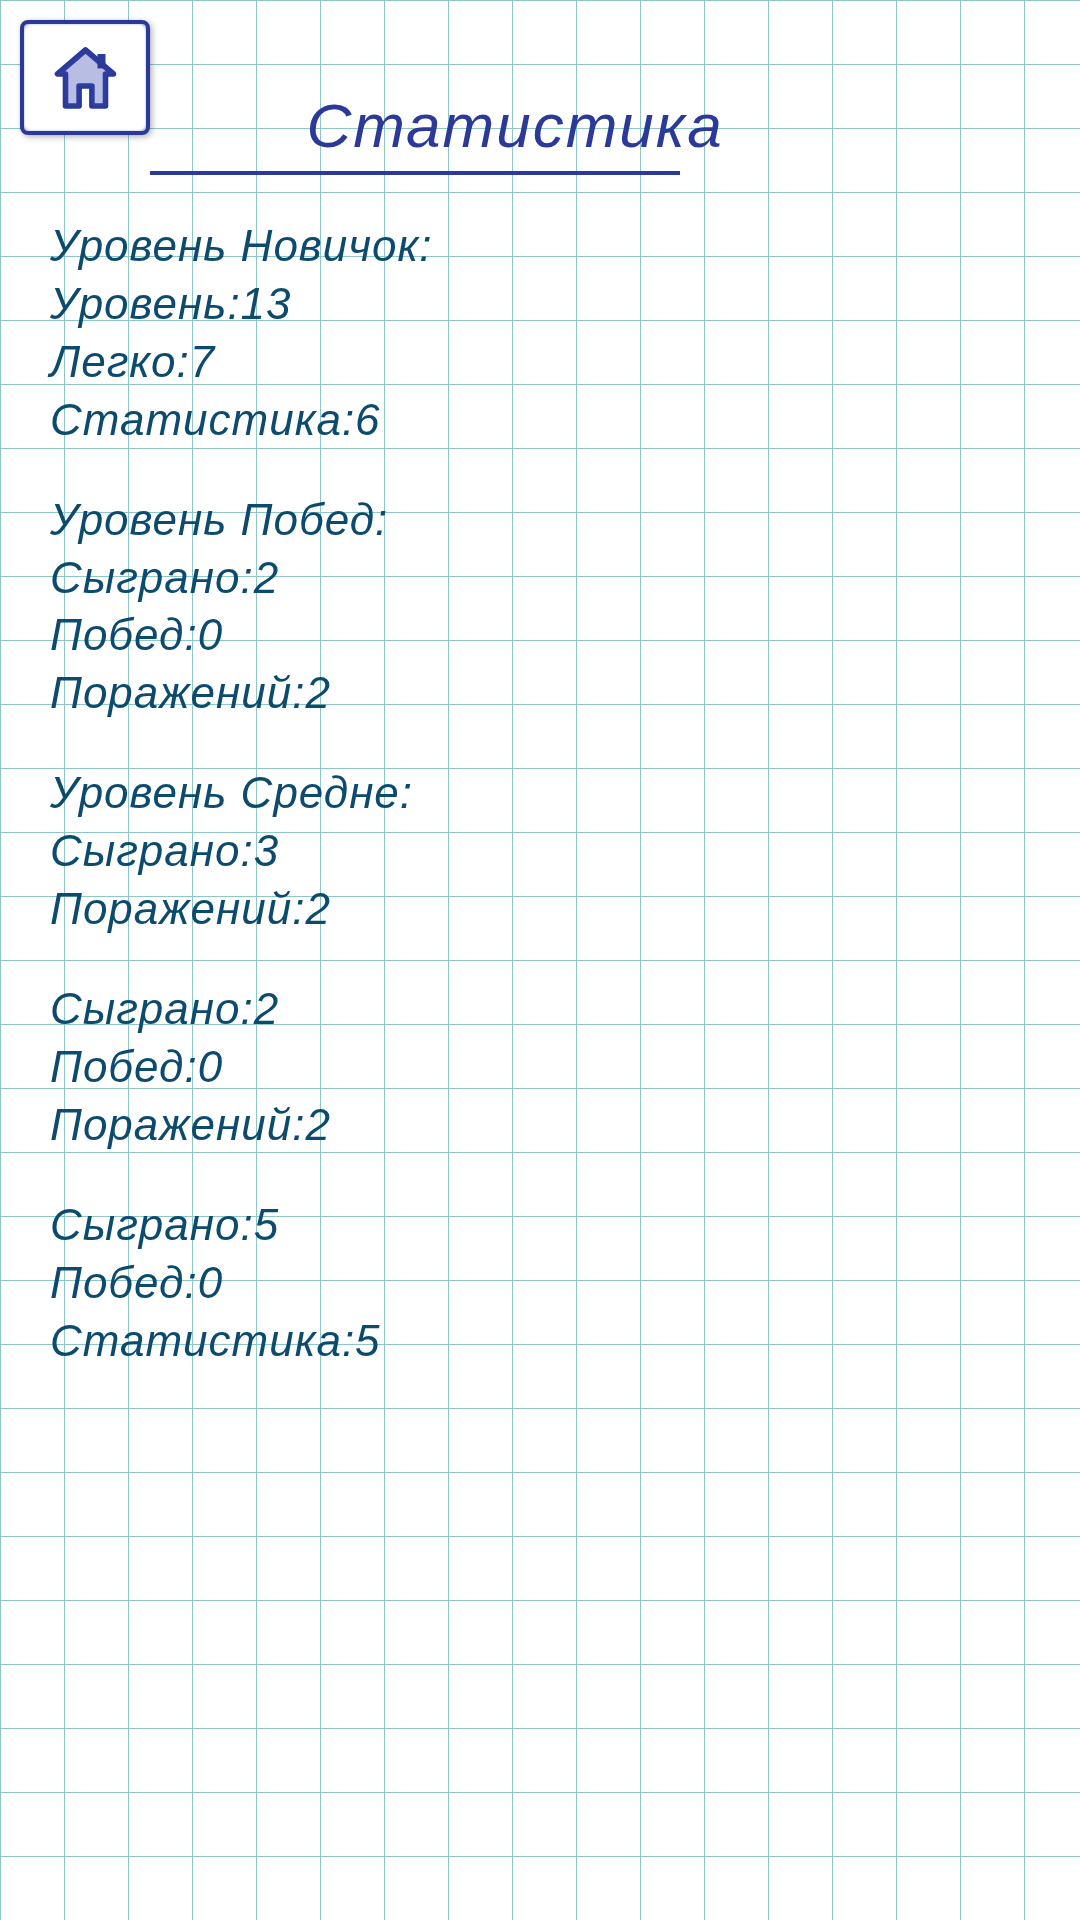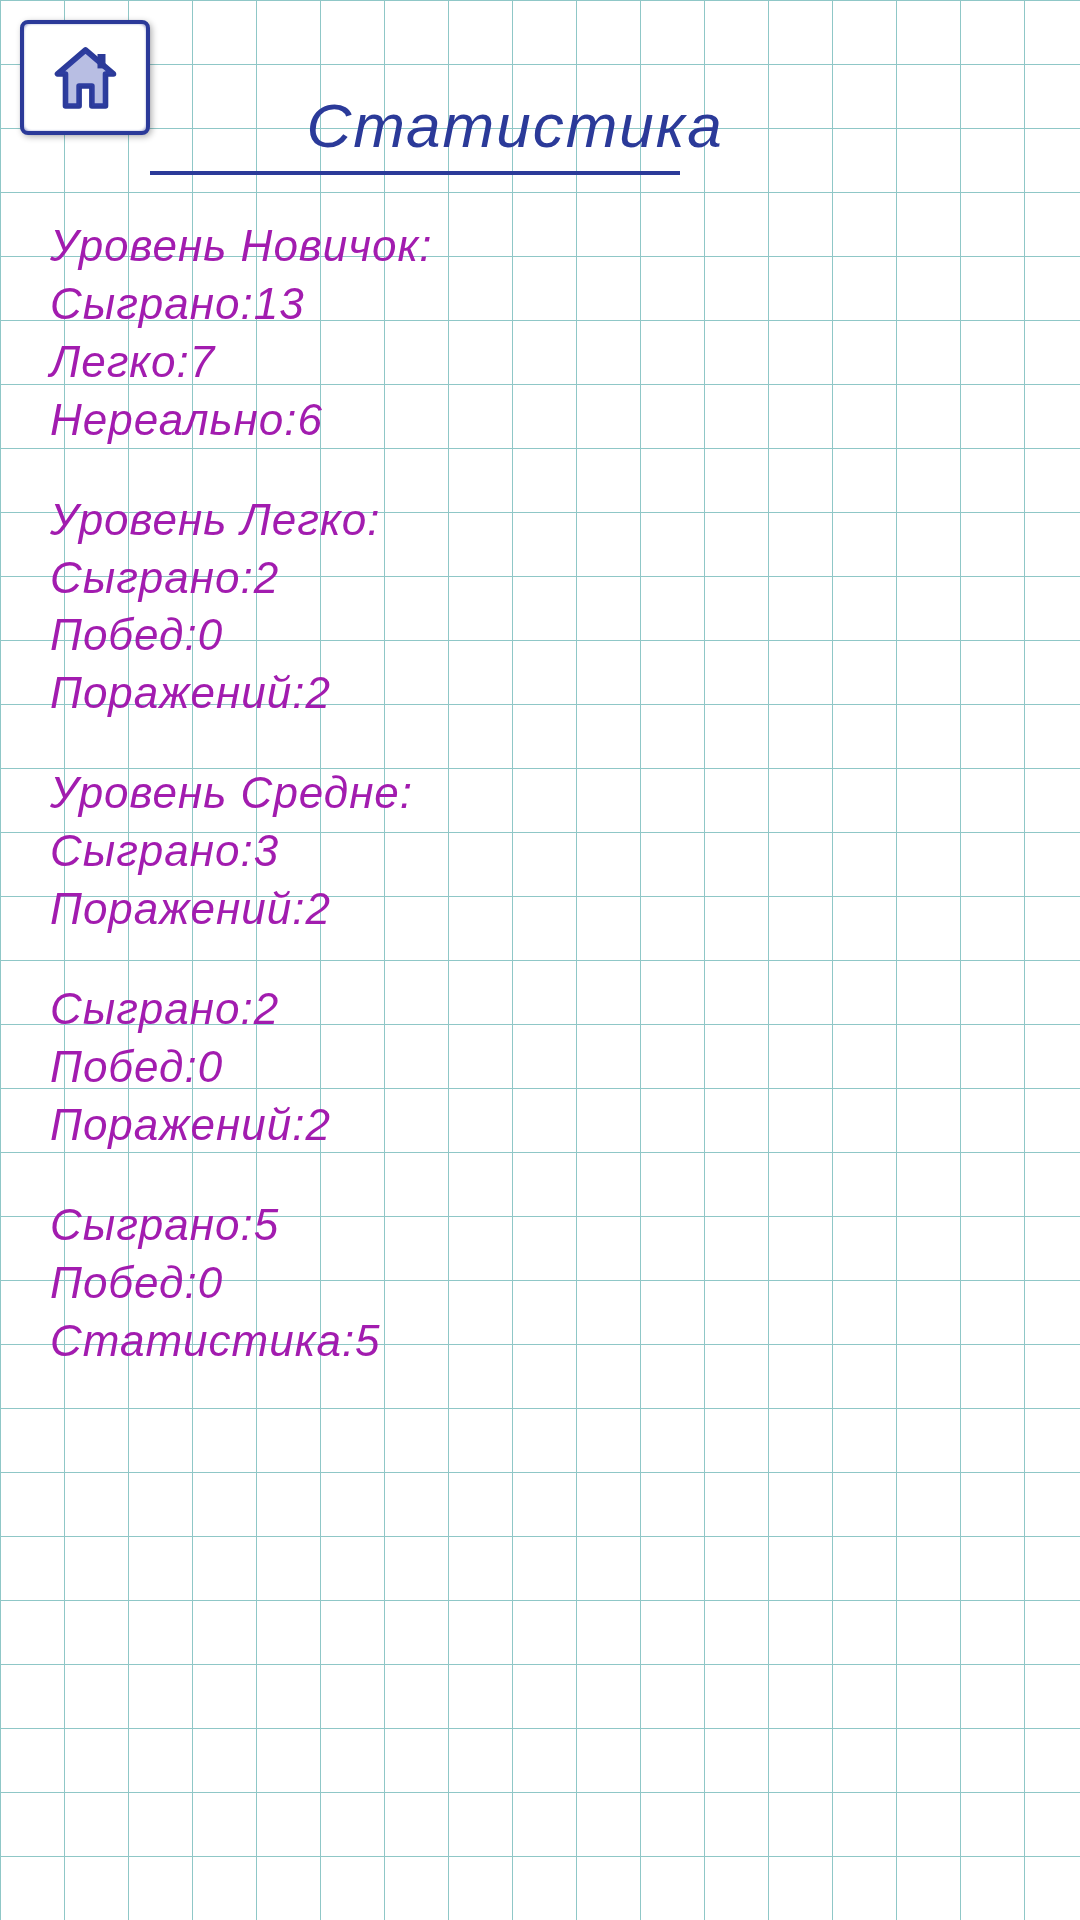--- a/index.html
+++ b/index.html
@@ -67,21 +67,21 @@
       width: 530px;
     }
     .stats-container {
       padding: 45px 50px 0 50px;
     }
     .level-block {
       margin-bottom: 48px;
     }
     .stat-line {
       font-size: 44px;
-      color: #a21caf;
+      color: #0c4a6e;
       line-height: 1.18;
       margin-bottom: 6px;
       font-style: italic;
       letter-spacing: 1px;
     }
   </style>
 </head>
 <body>
 
 <div class="home-button">
@@ -94,27 +94,27 @@
 
 <div class="title-container">
   <div class="title">Статистика</div>
 </div>
 <div class="title-underline"></div>
 
 <div class="stats-container">
 
   <div class="level-block">
     <div class="stat-line">Уровень Новичок:</div>
-    <div class="stat-line">Сыграно:13</div>
+    <div class="stat-line">Уровень:13</div>
     <div class="stat-line">Легко:7</div>
-    <div class="stat-line">Нереально:6</div>
+    <div class="stat-line">Статистика:6</div>
   </div>
 
   <div class="level-block">
-    <div class="stat-line">Уровень Легко:</div>
+    <div class="stat-line">Уровень Побед:</div>
     <div class="stat-line">Сыграно:2</div>
     <div class="stat-line">Побед:0</div>
     <div class="stat-line">Поражений:2</div>
   </div>
 
   <div class="level-block">
     <div class="stat-line">Уровень Средне:</div>
     <div class="stat-line">Сыграно:3</div>
     <div class="stat-line">Поражений:2</div>
   </div>

